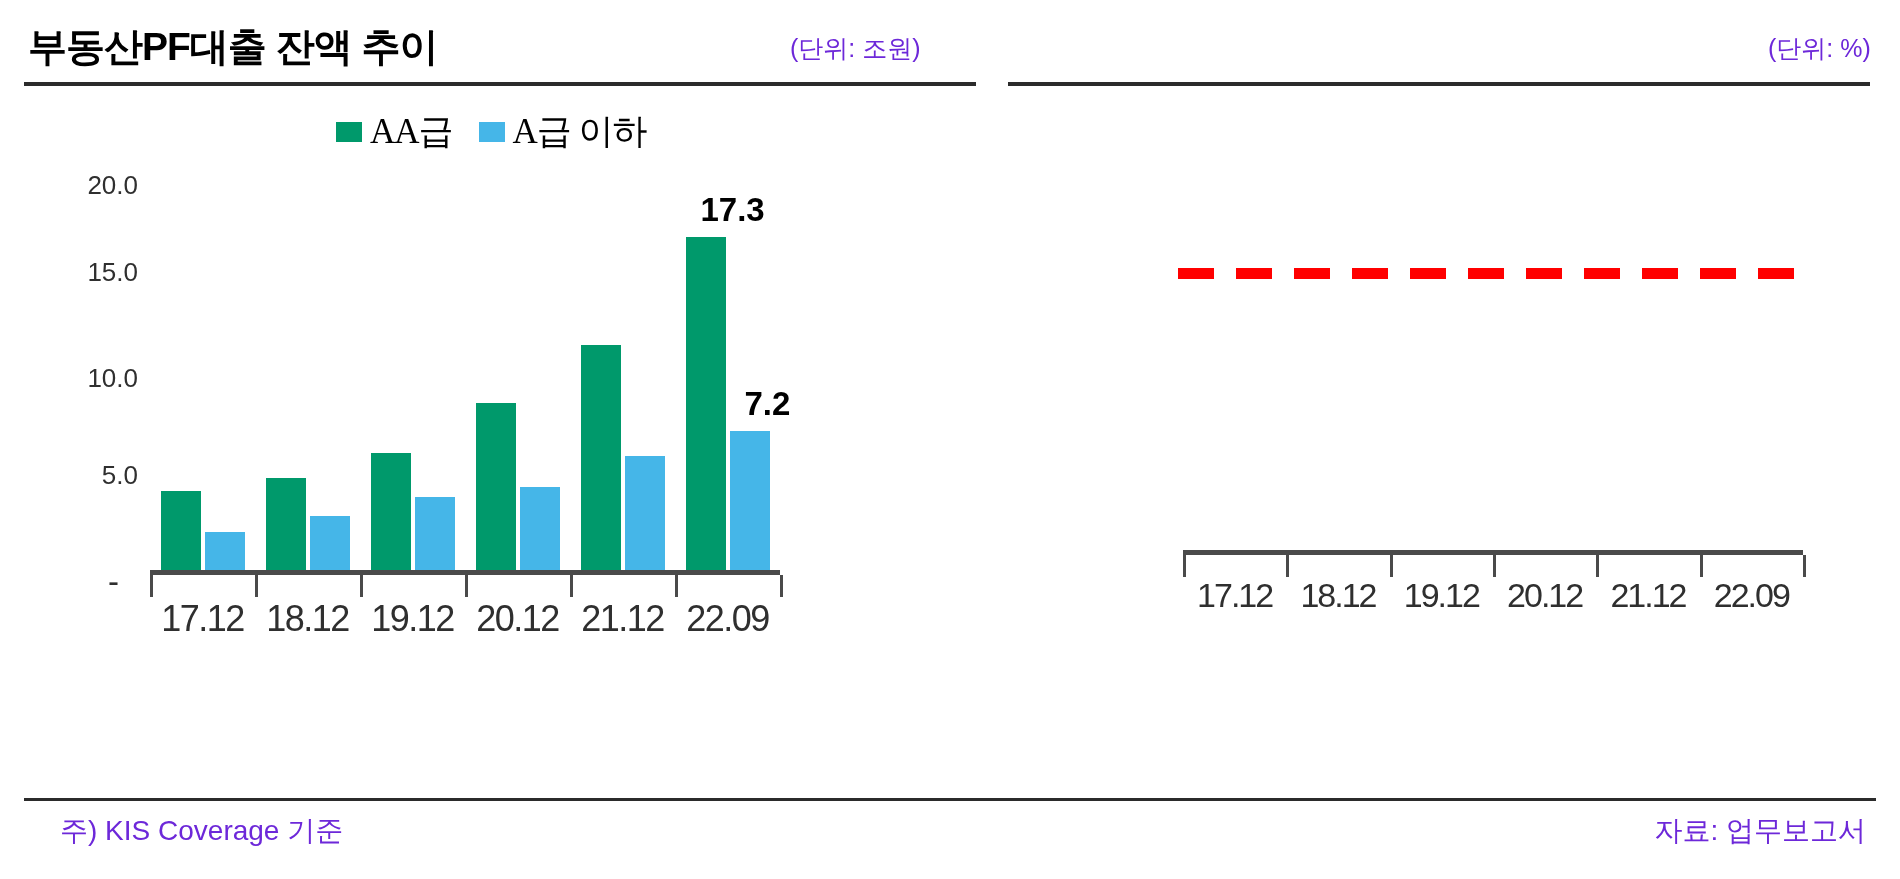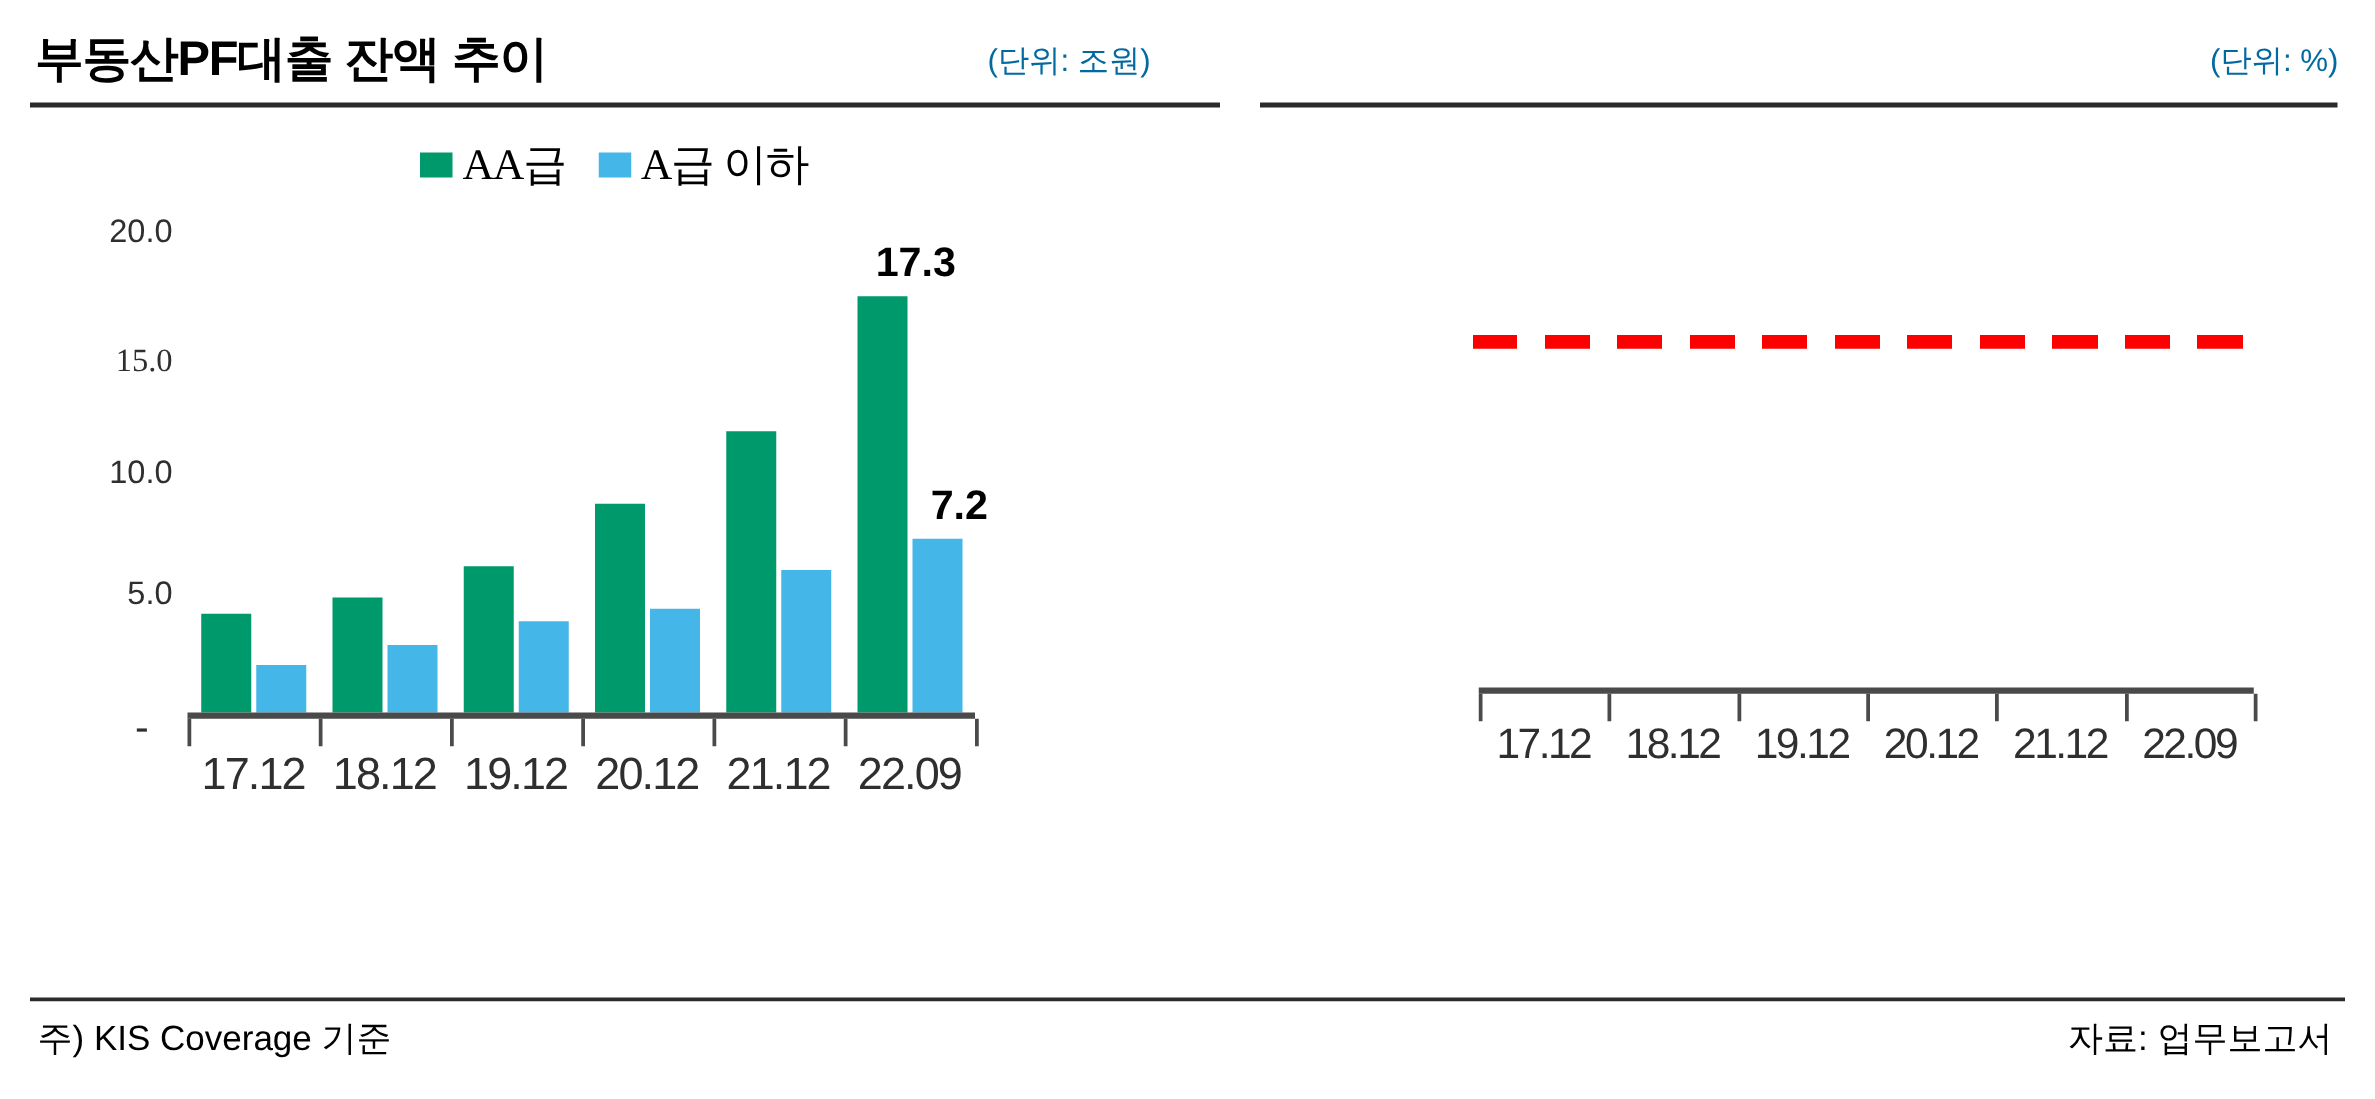--- a/index.html
+++ b/index.html
@@ -21,21 +21,21 @@
     position: absolute; left: 0; right: 0; top: 0; height: 84px;
   }
   .panel-title {
     position: absolute; left: 28px; top: 20px;
     font-size: 39px; font-weight: bold; color: #000;
     letter-spacing: -1px; white-space: nowrap;
   }
   #panel-right .panel-title { left: 16px; }
   .panel-unit {
     position: absolute; top: 32px;
-    font-size: 25px; color: #0369a1; white-space: nowrap;
+    font-size: 25px; color: #6d28d9; white-space: nowrap;
   }
   #unit-left  { left: 790px; }
   #unit-right { left: 768px; }
   .header-rule {
     position: absolute; left: 24px; right: 24px; top: 82px;
     height: 4px; background: #2b2b2b;
   }
   #panel-right .header-rule { left: 8px; right: 30px; }
 
   
@@ -109,21 +109,21 @@
     background: repeating-linear-gradient(to right,
       #FF0000 0px, #FF0000 36px, rgba(0,0,0,0) 36px, rgba(0,0,0,0) 58px);
   }
 
   
   #footer-rule {
     position: absolute; left: 24px; right: 24px; top: 798px;
     height: 3px; background: #2b2b2b;
   }
   .footer-note {
-    position: absolute; top: 812px; font-size: 28px; color: #000000; white-space: nowrap;
+    position: absolute; top: 812px; font-size: 28px; color: #6d28d9; white-space: nowrap; margin-left: 30px;
   }
   #note-left  { left: 30px; }
   #note-right { right: 34px; }
 </style>
 </head>
 <body>
 
 <div id="page">
 
   <div class="panel" id="panel-left">
@@ -140,21 +140,21 @@
       </div>
       <div class="legend-item">
         <span class="legend-swatch" style="background:#45B6E8"></span>
         <span class="legend-label">A급 이하</span>
       </div>
     </div>
 
     <div class="plot" id="plot-left">
       <div class="yaxis-left" id="yaxis-left">
           <div class="ytick" style="top: 0px;">20.0</div>
-          <div class="ytick" style="top: 104px; font-family: Liberation Serif, serif;">15.0</div>
+          <div class="ytick" style="top: 87px;">15.0</div>
           <div class="ytick" style="top: 192.5px;">10.0</div>
           <div class="ytick" style="top: 290px; text-align: right;">5.0</div>
         </div>
       <div class="bars" id="bars-left">
           <div class="group">
             <div class="bar aa" title="AA급 17.12: 4.1" style="height: 78.925px;"></div>
             <div class="bar a" title="A급 이하 17.12: 2" style="height: 38.5px;"></div>
           </div>
           <div class="group">
             <div class="bar aa" title="AA급 18.12: 4.8" style="height: 92.4px;"></div>

